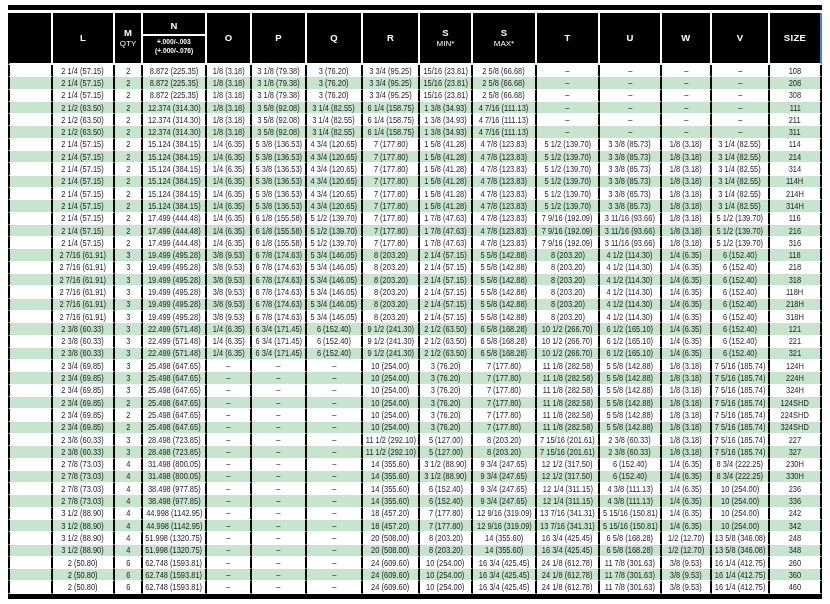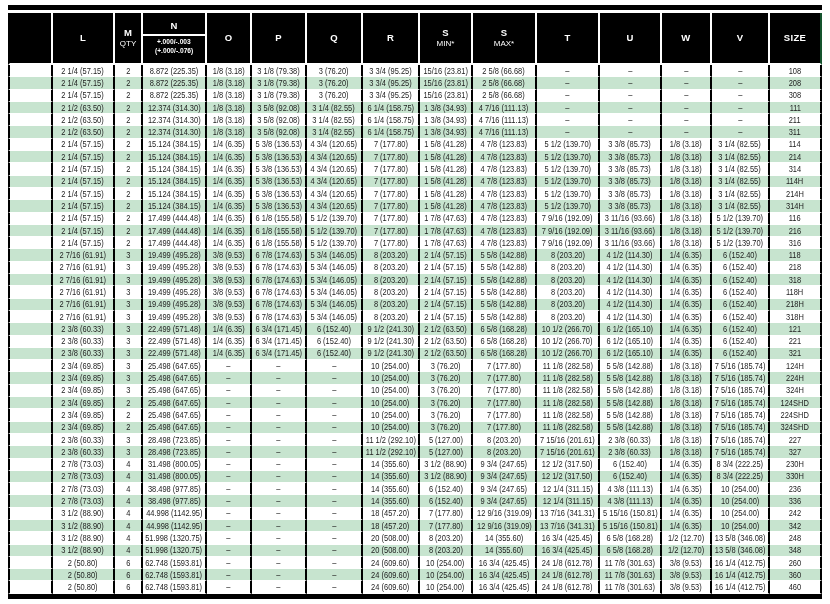--- a/index.html
+++ b/index.html
@@ -24,21 +24,21 @@
     width:814px;
   }
   
   .hc{
     background:var(--hbg);color:var(--htx);
     border-right:2px solid #fff;border-bottom:2px solid #fff;
     display:flex;flex-direction:column;align-items:center;justify-content:center;
     text-align:center;line-height:1.15;
   }
   .hc.c0{border-left:2px solid #000;}
-  .hc.hlast{border-right:2px solid #14532d;}
+  .hc.hlast{border-right:2px solid #3b82f6;}
   .hl{font-weight:bold;font-size:9.5px;letter-spacing:.3px;}
   .sub{font-weight:normal;font-size:8px;}
   .ncol{justify-content:center;gap:1px;}
   .nline{height:2px;background:#fff;width:100%;margin:1px 0;}
   .tol{font-weight:bold;font-size:7px;white-space:nowrap;transform:scaleX(.95);}
   
   .trow{display:contents;}
   .bc{
     border-right:2px solid #000;border-bottom:1px solid #fff;
     display:flex;align-items:center;justify-content:center;

